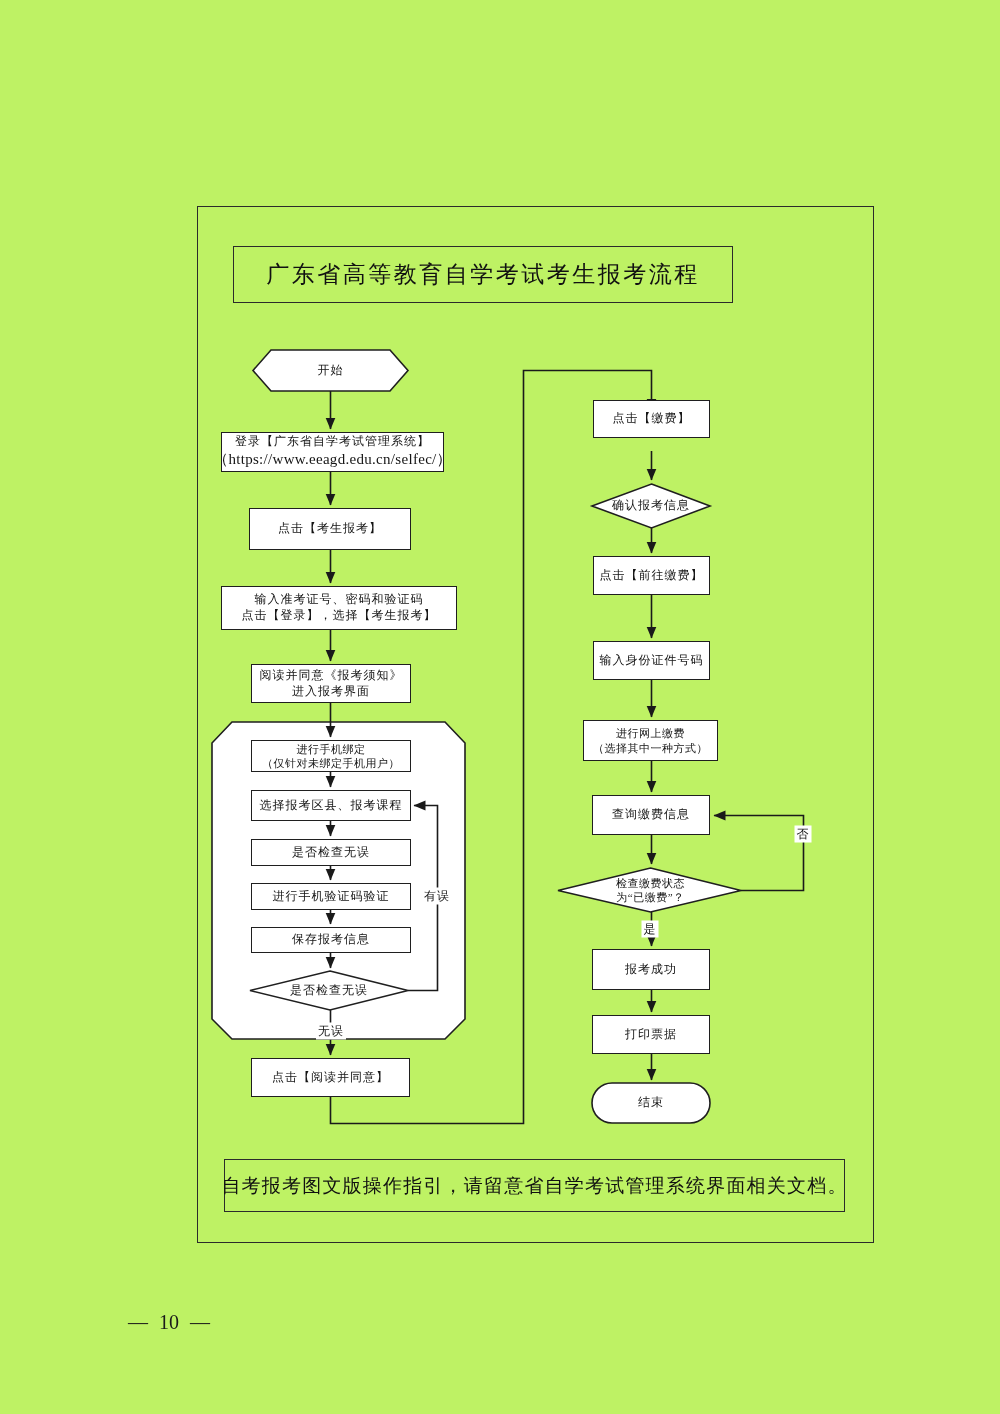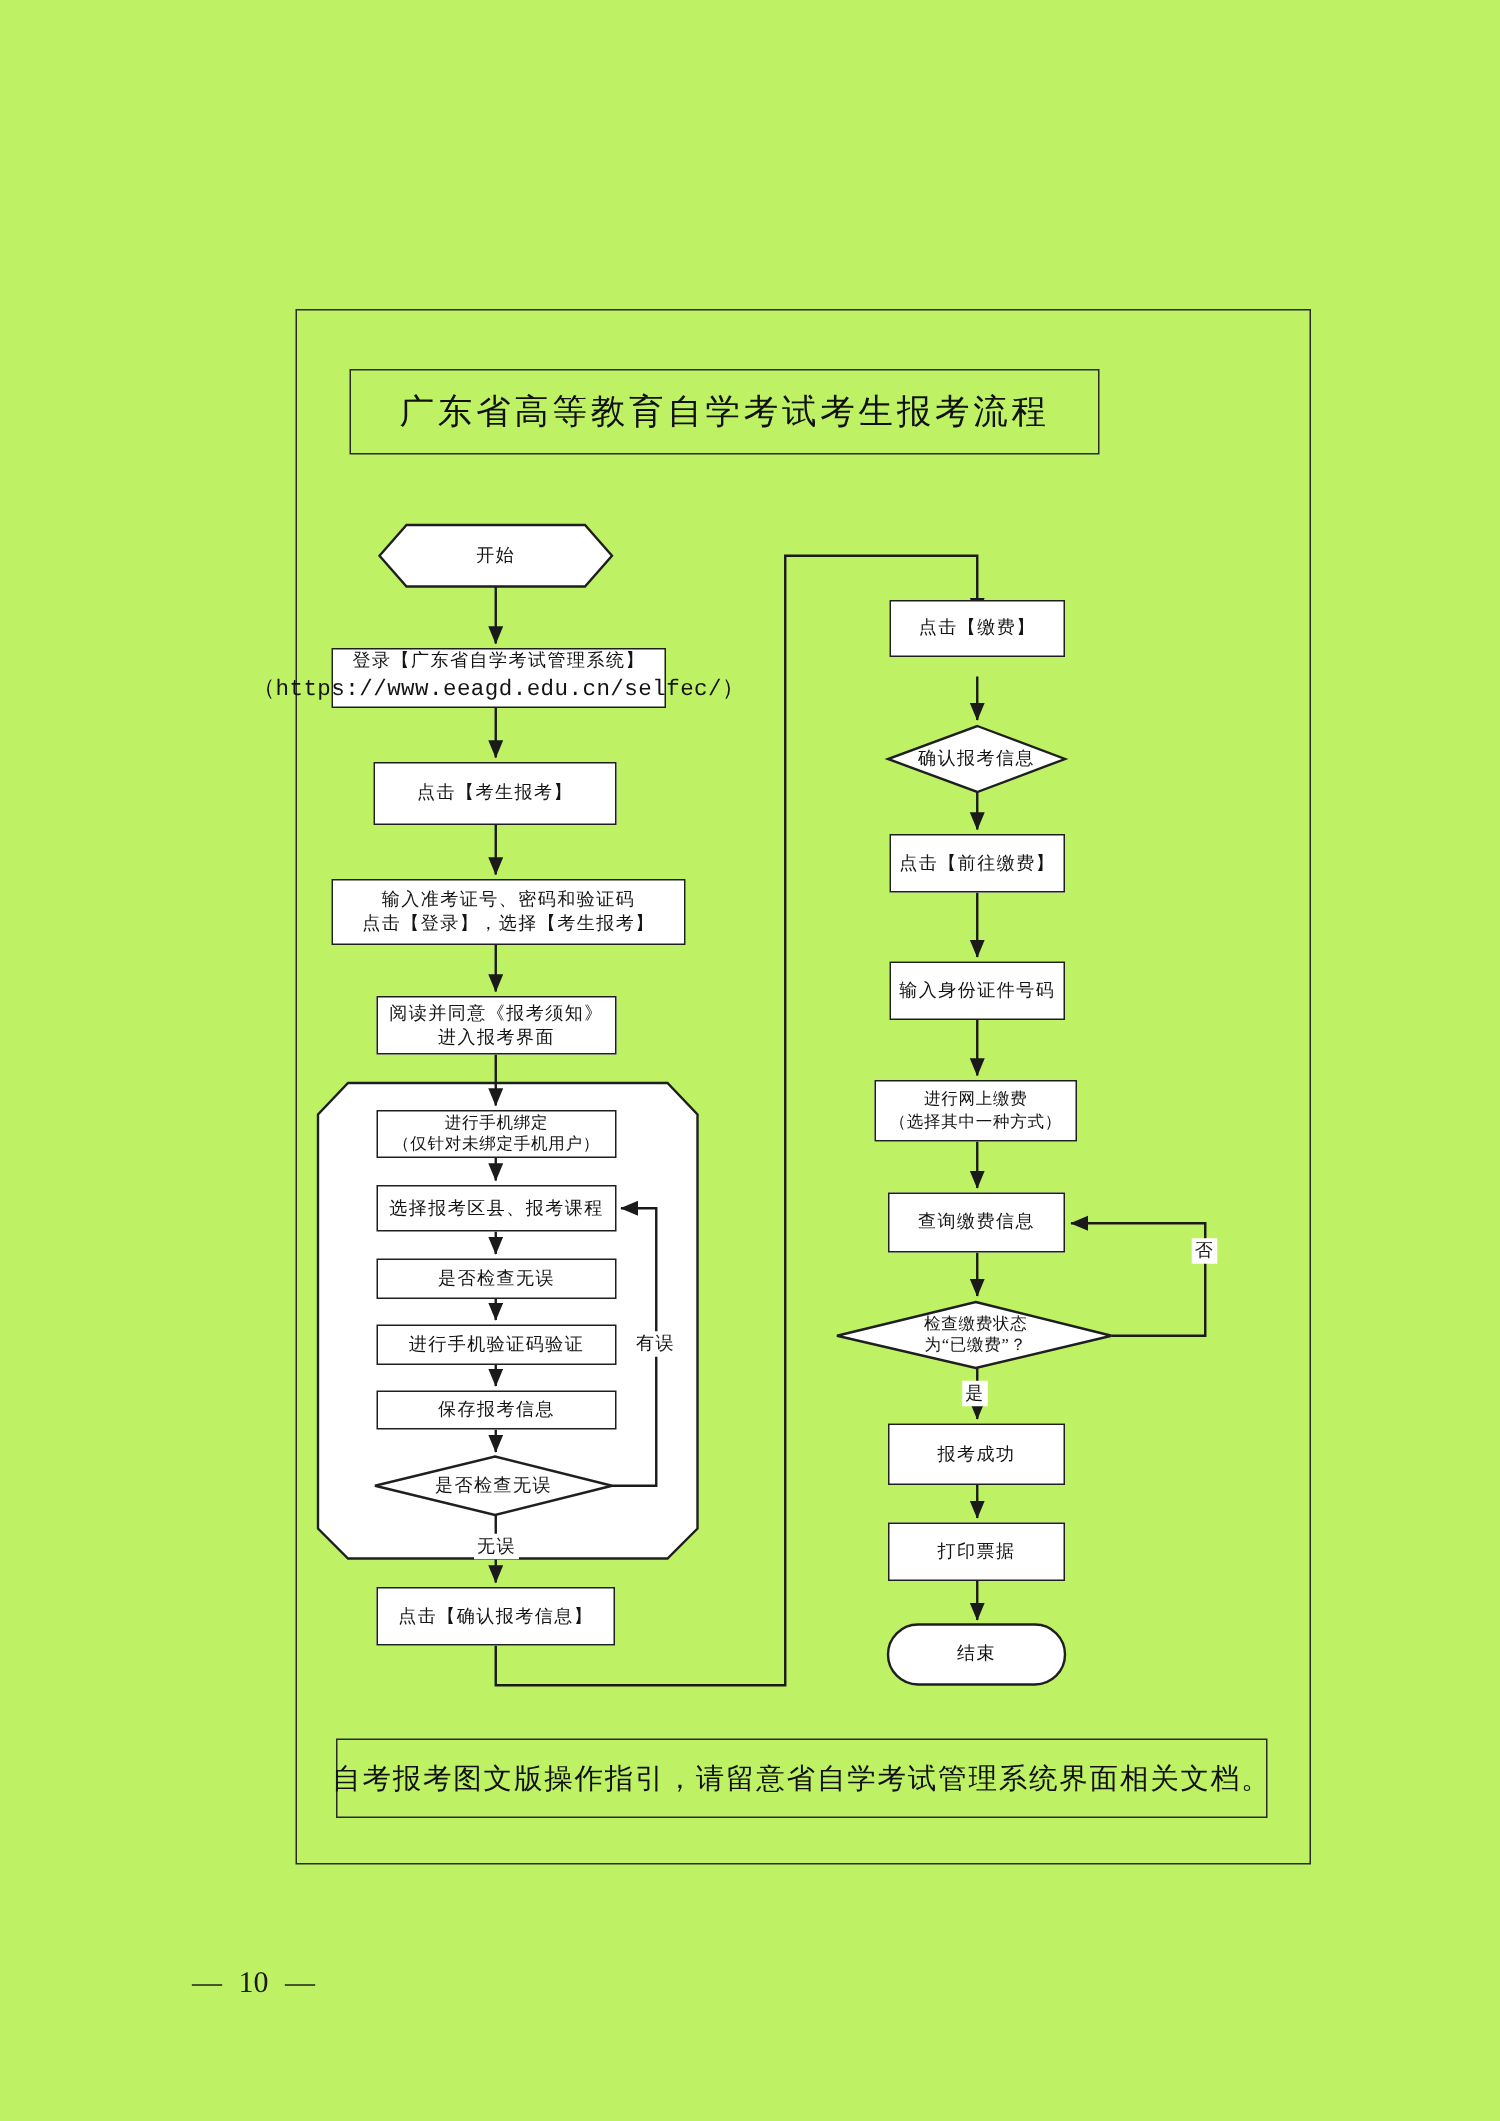--- a/index.html
+++ b/index.html
@@ -100,21 +100,21 @@
   </svg>
 
   <div class="title-box">
     <span>广东省高等教育自学考试考生报考流程</span>
   </div>
 
   <div class="node" style="left:253px;top:350px;width:155px;height:41px;">
     <span>开始</span>
   </div>
 
-  <div class="node rect" style="left:221px;top:432px;width:223px;height:40px;font-family:Liberation Mono, monospace;">
+  <div class="node rect" style="left:221px;top:432px;width:223px;height:40px;">
     <span>登录【广东省自学考试管理系统】</span>
     <span class="url-line">（https://www.eeagd.edu.cn/selfec/）</span>
   </div>
 
   <div class="node rect" style="left:249px;top:508px;width:162px;height:42px;">
     <span>点击【考生报考】</span>
   </div>
 
   <div class="node rect" style="left:221px;top:586px;width:236px;height:44px;">
     <span>输入准考证号、密码和验证码</span>
@@ -145,21 +145,21 @@
 
   <div class="node rect" style="left:251px;top:927px;width:160px;height:26px;">
     <span>保存报考信息</span>
   </div>
 
   <div class="node" style="left:250px;top:971px;width:158px;height:39px;">
     <span>是否检查无误</span>
   </div>
 
   <div class="node rect" style="left:251px;top:1058px;width:159px;height:39px;">
-    <span>点击【确认报考信息】</span>
+    <span>点击【阅读并同意】</span>
   </div>
 
   <div class="node rect" style="left:593px;top:400px;width:117px;height:38px;">
     <span>点击【缴费】</span>
   </div>
 
   <div class="node" style="left:592px;top:484px;width:118px;height:44px;">
     <span>确认报考信息</span>
   </div>
 

